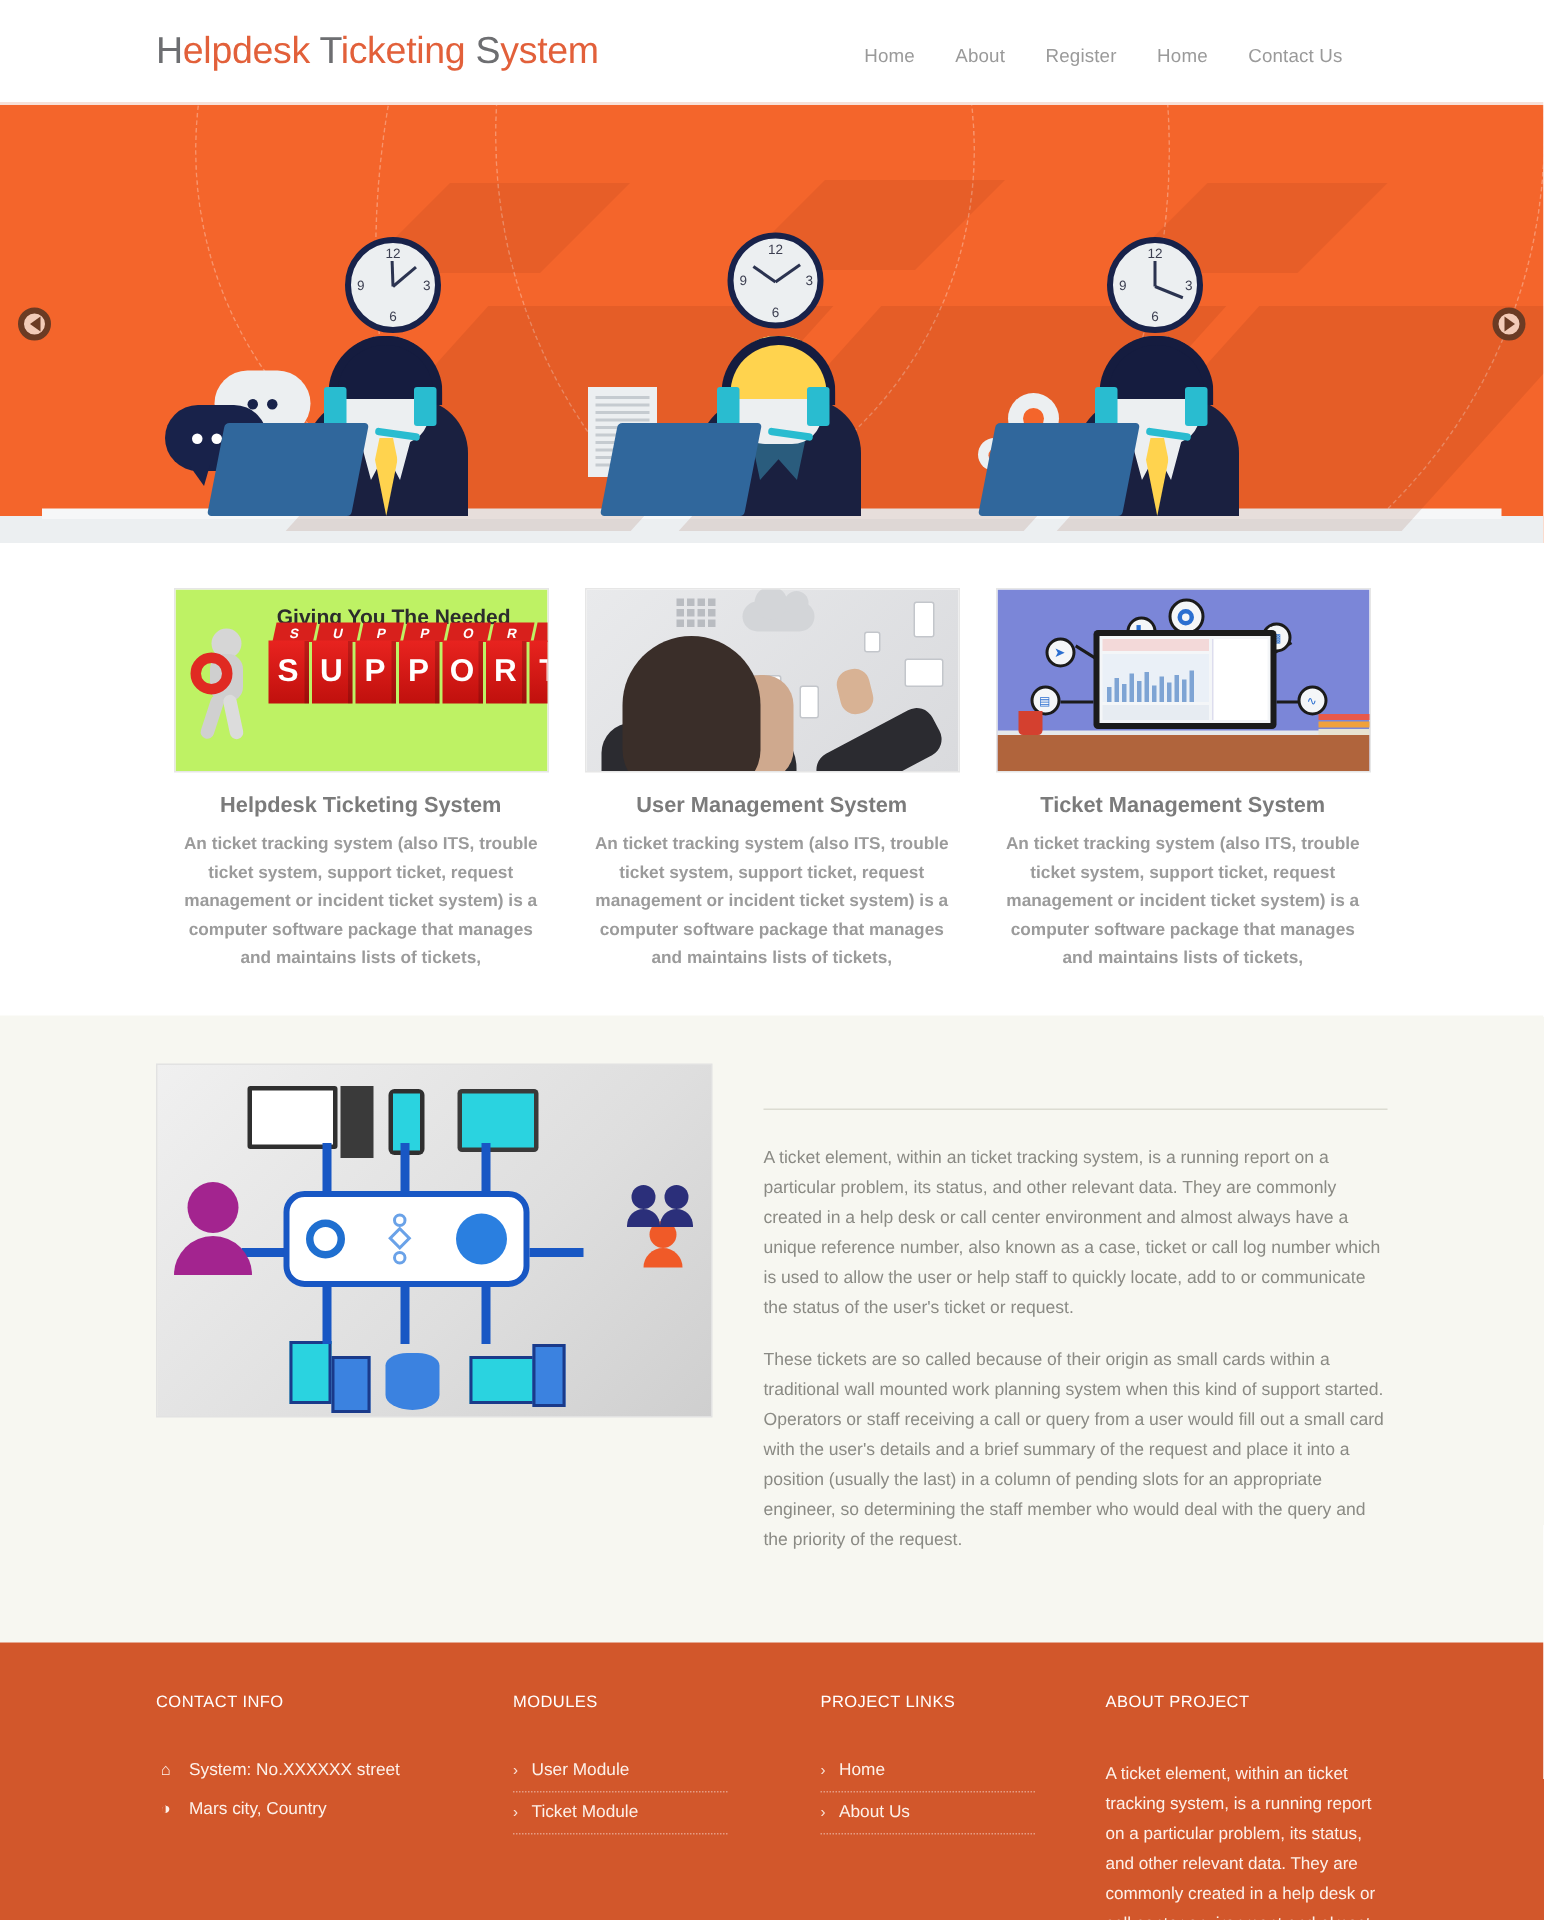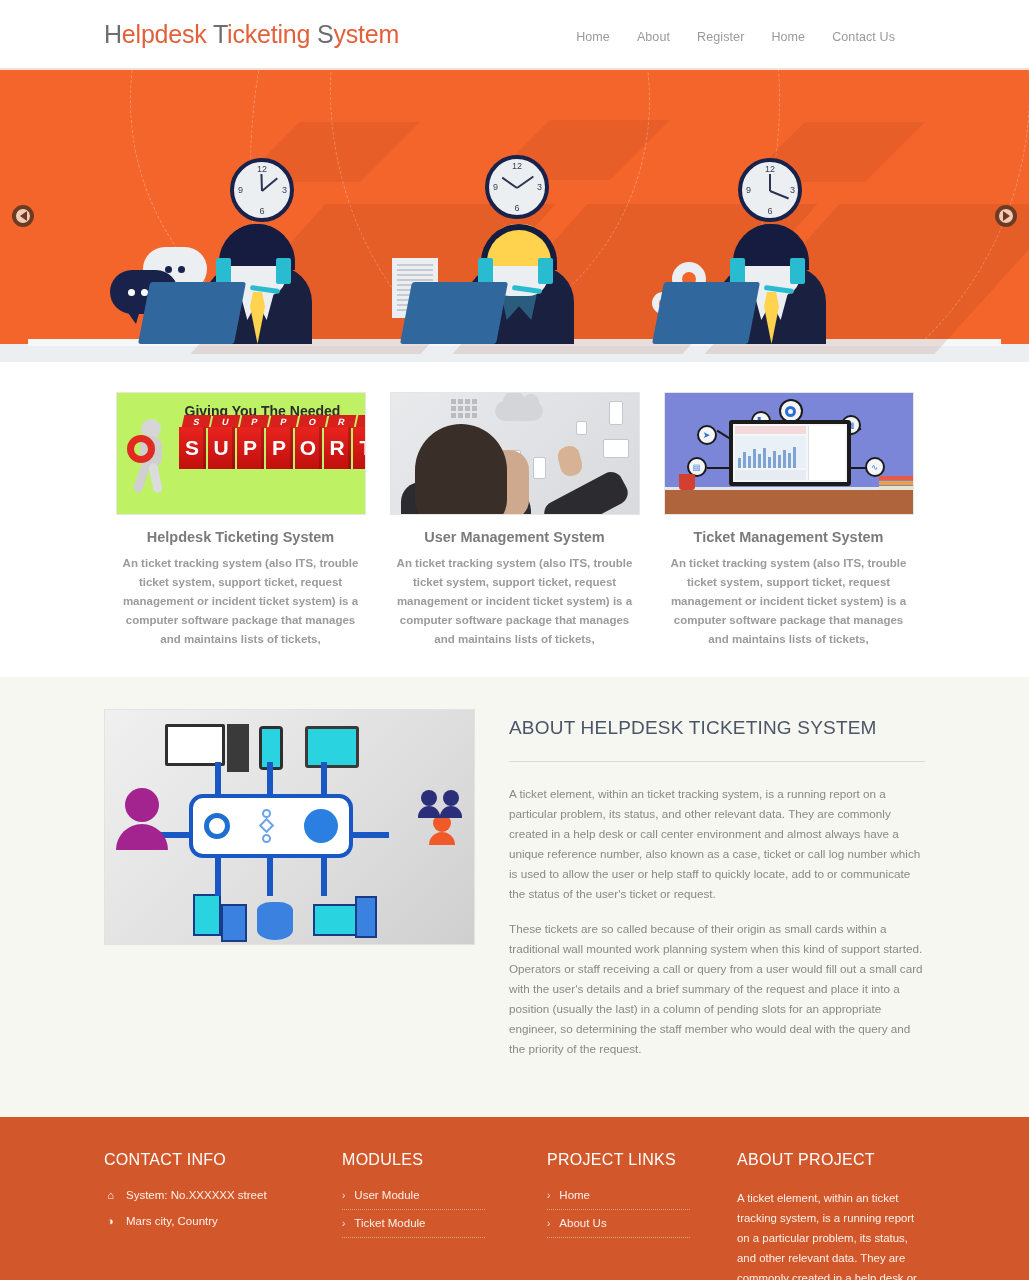--- a/index.html
+++ b/index.html
@@ -444,24 +444,24 @@
     color: #ffffff;
     padding: 34px 104px 30px;
     display: flex;
     gap: 0;
   }
   .fcol-contact { width: 238px; }
   .fcol-modules { width: 205px; }
   .fcol-links   { width: 190px; }
   .fcol-about   { width: 180px; }
   .footer h3 {
-    font-size: 16px;
+    font-size: 11px;
     font-weight: 400;
     letter-spacing: 0.3px;
-    margin-bottom: 20px;
+    margin-bottom: 33px;
   }
   .contact-row {
     display: flex;
     align-items: center;
     gap: 9px;
     font-size: 11.5px;
     margin-bottom: 14px;
     color: #fdf1ea;
   }
   .contact-row .ico { width: 13px; text-align: center; font-size: 11px; flex: none; }
@@ -819,21 +819,20 @@
       </div>
 
       <div class="dg-mon" style="left:88px;top:184px;width:28px;height:42px;background:#2ad3e0;border:2px solid #1a3a8a;"></div>
       <div class="dg-mon" style="left:116px;top:194px;width:26px;height:38px;background:#3b82e0;border:2px solid #1a3a8a;"></div>
       <div class="dg-mon" style="left:152px;top:192px;width:36px;height:38px;background:#3b82e0;border-radius:40% 40% 18px 18px / 22% 22% 10px 10px;"></div>
       <div class="dg-mon" style="left:208px;top:194px;width:44px;height:32px;background:#2ad3e0;border:2px solid #1a3a8a;"></div>
       <div class="dg-mon" style="left:250px;top:186px;width:22px;height:42px;background:#3b82e0;border:2px solid #1a3a8a;"></div>
     </div>
 
     <div class="about-right">
-      <h2 class="about-title">ABOUT HELPDESK TICKETING SYSTEM</h2>
       <div class="about-hr"></div>
       <p class="about-p">A ticket element, within an ticket tracking system, is a running report on a particular problem, its status, and other relevant data. They are commonly created in a help desk or call center environment and almost always have a unique reference number, also known as a case, ticket or call log number which is used to allow the user or help staff to quickly locate, add to or communicate the status of the user's ticket or request.</p>
       <p class="about-p">These tickets are so called because of their origin as small cards within a traditional wall mounted work planning system when this kind of support started. Operators or staff receiving a call or query from a user would fill out a small card with the user's details and a brief summary of the request and place it into a position (usually the last) in a column of pending slots for an appropriate engineer, so determining the staff member who would deal with the query and the priority of the request.</p>
     </div>
   </div>
 </section>
 
 <footer class="footer">
 
   <div class="fcol-contact">

